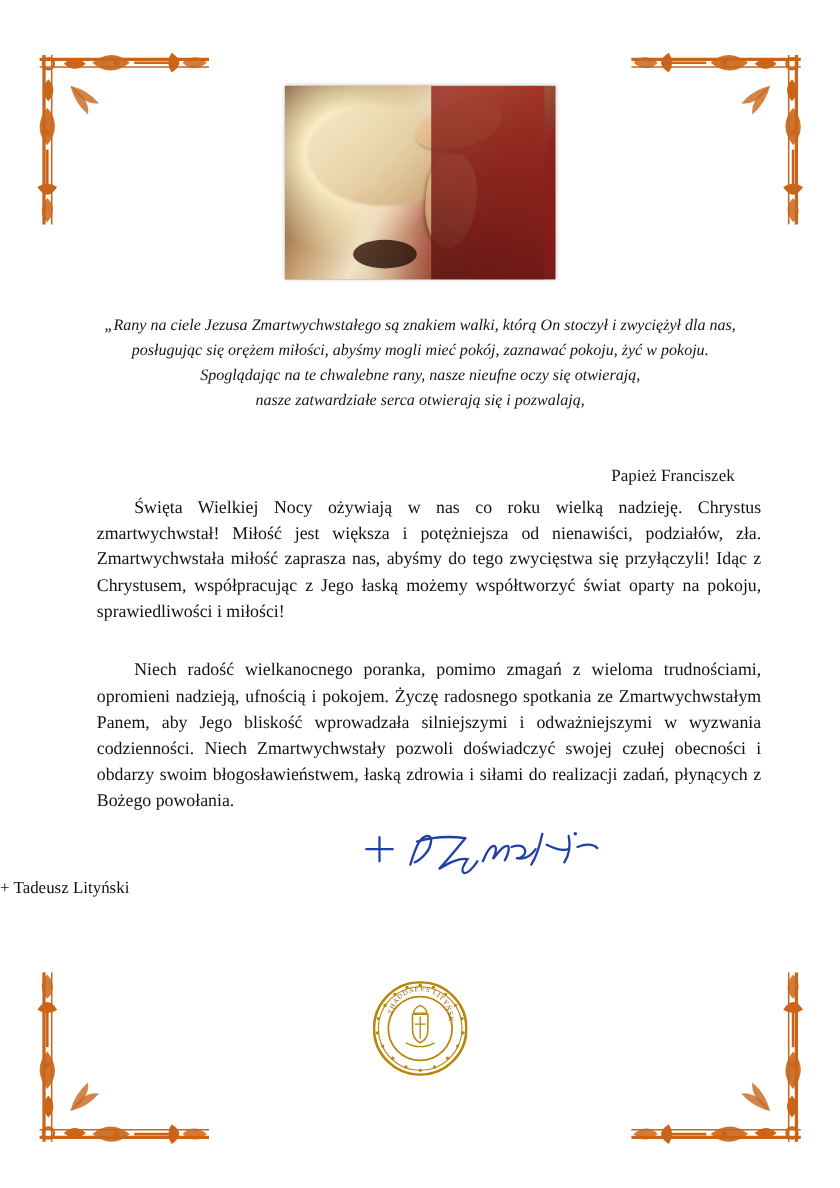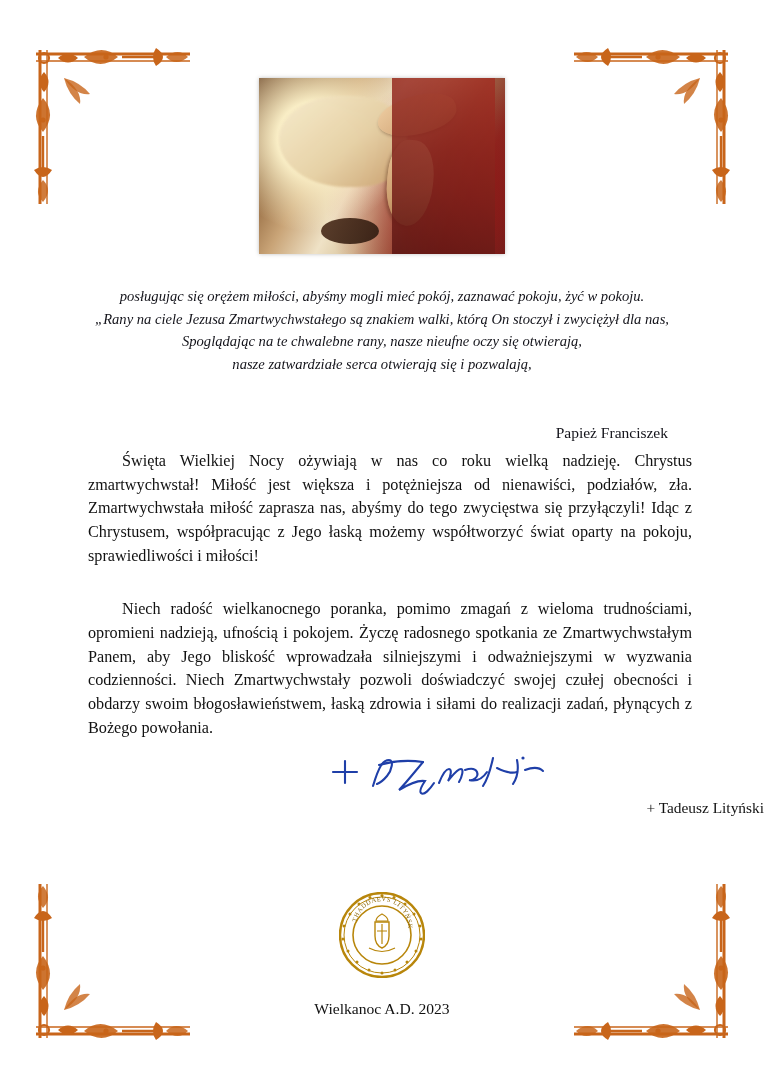--- a/index.html
+++ b/index.html
@@ -139,21 +139,21 @@
     margin: 0 0 30px 16px;
     text-indent: 34px;
   }
   .body-text p:last-child { margin-bottom: 0; }
 
   
   .signature {
     position: absolute;
     top: 752px;
     left: 0; right: 0;
-    text-align: right;
+    text-align: left;
   }
   .sig-mark {
     display: block;
     height: 46px;
     margin-left: 120px;
   }
   .sig-mark svg { display: block; margin: 0 auto; }
   .sig-name, .sig-title {
     display: block;
     font-size: 15.4px;
@@ -287,22 +287,22 @@
 
   <div class="image-wrap">
     <div class="painting">
       <div class="hand2"></div>
       <div class="hand"></div>
       <div class="dark-blob"></div>
     </div>
   </div>
 
   <div class="quote">
+    <span class="quote-line">„Rany na ciele Jezusa Zmartwychwstałego są znakiem walki, którą On stoczył i zwyciężył dla nas,</span>
     <span class="quote-line">posługując się orężem miłości, abyśmy mogli mieć pokój, zaznawać pokoju, żyć w pokoju.</span>
-    <span class="quote-line">„Rany na ciele Jezusa Zmartwychwstałego są znakiem walki, którą On stoczył i zwyciężył dla nas,</span>
     <span class="quote-line">Spoglądając na te chwalebne rany, nasze nieufne oczy się otwierają,</span>
     <span class="quote-line">nasze zatwardziałe serca otwierają się i pozwalają,</span>
   </div>
 
   <div class="attribution">Papież Franciszek</div>
 
   <div class="body-text">
     <p>Święta Wielkiej Nocy ożywiają w nas co roku wielką nadzieję. Chrystus zmartwychwstał! Miłość jest większa i potężniejsza od nienawiści, podziałów, zła. Zmartwychwstała miłość zaprasza nas, abyśmy do tego zwycięstwa się przyłączyli! Idąc z Chrystusem, współpracując z Jego łaską możemy współtworzyć świat oparty na pokoju, sprawiedliwości i miłości!</p>
     <p>Niech radość wielkanocnego poranka, pomimo zmagań z wieloma trudnościami, opromieni nadzieją, ufnością i pokojem. Życzę radosnego spotkania ze Zmartwychwstałym Panem, aby Jego bliskość wprowadzała silniejszymi i odważniejszymi w wyzwania codzienności. Niech Zmartwychwstały pozwoli doświadczyć swojej czułej obecności i obdarzy swoim błogosławieństwem, łaską zdrowia i siłami do realizacji zadań, płynących z Bożego powołania.</p>
   </div>
@@ -357,15 +357,14 @@
         <textPath href="#sealArc" startOffset="6%">THADDAEVS LITYŃSKI</textPath>
       </text>
 
       <path d="M36 30 h14 v14 q0 9 -7 12 q-7 -3 -7 -12 Z" fill="none" stroke="#b8860b" stroke-width="1.4"></path>
       <path d="M43 32 v20 M38 39 h10" stroke="#b8860b" stroke-width="1.2"></path>
       <path d="M43 22 q6 3 6 7 h-12 q0 -4 6 -7 Z" fill="none" stroke="#b8860b" stroke-width="1.2"></path>
       <path d="M30 56 q13 7 26 0" fill="none" stroke="#b8860b" stroke-width="1.2"></path>
     </svg>
   </div>
 
-  <div class="date">Wielkanoc A.D. 2023</div>
 
 </div>
 
 </body></html>

